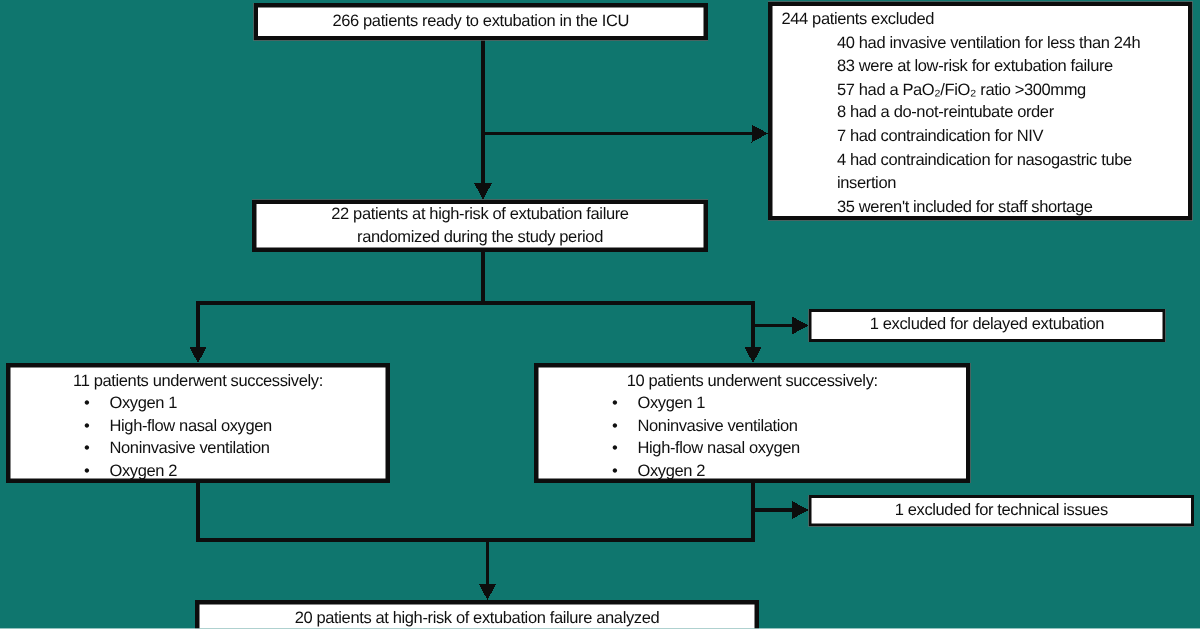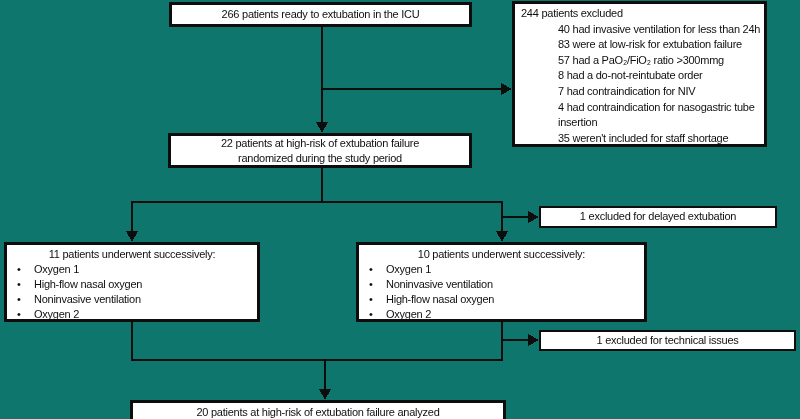--- a/index.html
+++ b/index.html
@@ -23,29 +23,29 @@
   .box {
     position:absolute;
     background:#ffffff;
     border:3px solid #0d0d0d;
     line-height:15.5px;
   }
   .small-box { border-width:2.5px; }
   .center-box { display:flex; align-items:center; justify-content:center; text-align:center; }
 
   .top-box        { left:169px; top:2px;   width:303px; height:25px; }
-  .excluded-box   { left:512px; top:1px;   width:255px; height:146px; padding:2px 3px 0 6px; line-height:15.6px; }
+  .excluded-box   { left:512px; top:1px;   width:283px; height:146px; padding:2px 3px 0 6px; line-height:15.6px; }
   .excluded-items { padding-left:37px; }
   .randomized-box { left:168px; top:133px; width:304px; height:35px; flex-direction:column; line-height:15px; }
   .delayed-box    { left:539px; top:206px; width:238px; height:22px; }
   .arm-box        { top:242px; height:80px; padding-top:2px; line-height:15px; }
   .left-arm-box   { left:4px;   width:256px; }
   .right-arm-box  { left:356px; width:291px; }
   .arm-title      { text-align:center; }
-  .bullet-row     { display:flex; }
+  .bullet-row     { display:flex;padding-left:39px; }
   .bullet-row::before { content:"\2022"; width:17px; padding-left:10px; flex:0 0 auto; }
   .technical-box  { left:539px; top:330px; width:257px; height:21px; }
   .analyzed-box   { left:130px; top:400px; width:376px; height:26px; align-items:flex-start; padding-top:2px; }
 </style>
 </head>
 <body>
 
 <div class="canvas">
 
   <svg class="connectors" viewBox="0 0 800 419" shape-rendering="crispEdges">

